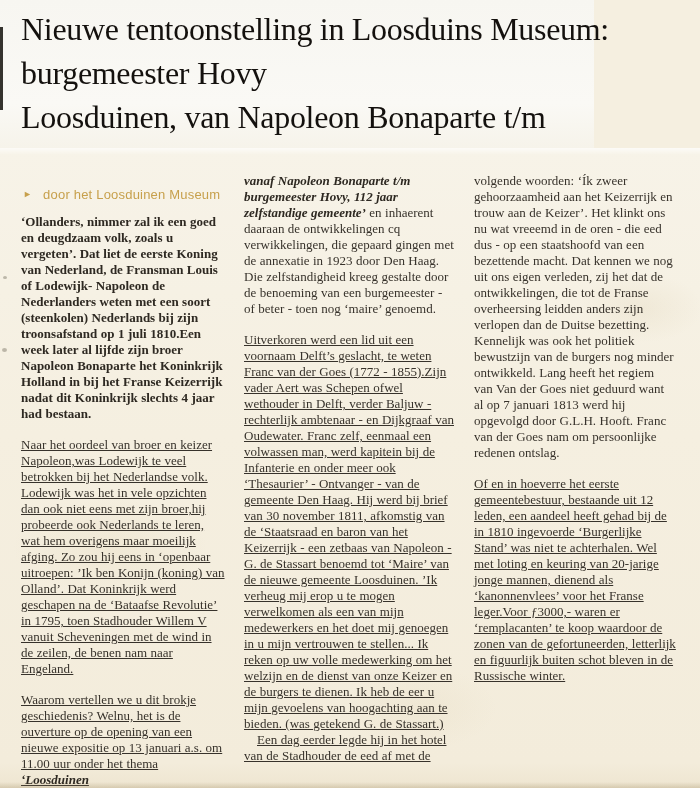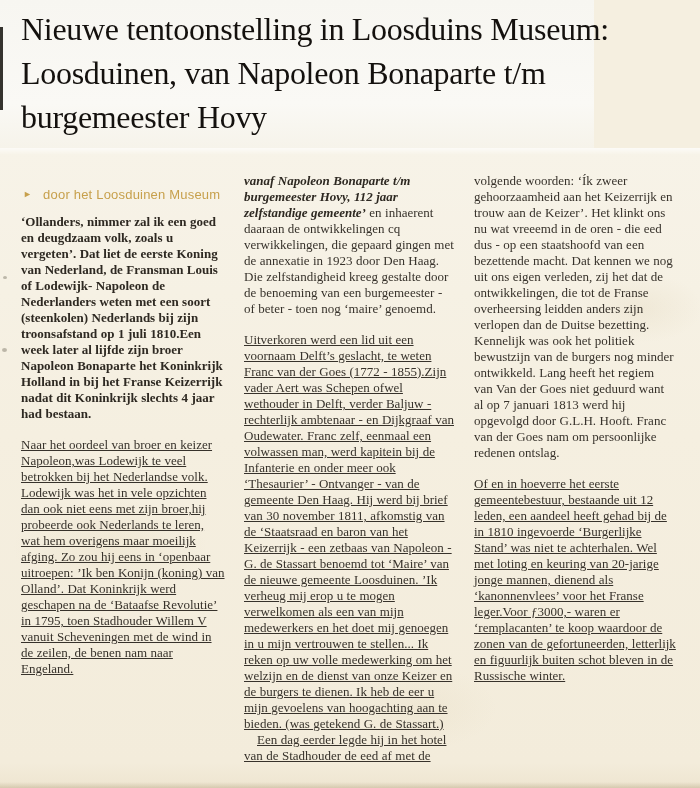--- a/index.html
+++ b/index.html
@@ -74,38 +74,39 @@
 </style>
 </head>
 <body>
 
 <div class="page">
 
   <header class="title-area">
     <span class="scan-edge-mark"></span>
     <h1 style="margin:0; font-weight:normal;">
       <div class="title-line">Nieuwe tentoonstelling in Loosduins Museum:</div>
+      <div class="title-line">burgemeester Hovy</div>
       <div class="title-line">Loosduinen, van Napoleon Bonaparte t/m</div>
-      <div class="title-line">burgemeester Hovy</div>
     </h1>
   </header>
 
   <div class="body-area">
     <span class="speck s1"></span>
     <span class="speck s2"></span>
 
     <div class="columns" id="columns">
 
     <div class="col">
           <div class="byline">
             <span class="byline-arrow">►</span>
             <span>door het Loosduinen Museum</span>
           </div>
           <p class="para"><span class="seg-b">‘Ollanders, nimmer zal ik een goed en deugdzaam volk, zoals u vergeten’. Dat liet de eerste Koning van Nederland, de Fransman Louis of Lodewijk- Napoleon de Nederlanders weten met een soort (steenkolen) Nederlands bij zijn troonsafstand op 1 juli 1810.Een week later al lijfde zijn broer Napoleon Bonaparte het Koninkrijk Holland in bij het Franse Keizerrijk nadat dit Koninkrijk slechts 4 jaar had bestaan.</span></p>
           <p class="para"><span class="seg-r">Naar het oordeel van broer en keizer Napoleon,was Lodewijk te veel betrokken bij het Nederlandse volk. Lodewijk was het in vele opzichten dan ook niet eens met zijn broer,hij probeerde ook Nederlands te leren, wat hem overigens maar moeilijk afging. Zo zou hij eens in ‘openbaar uitroepen: ’Ik ben Konijn (koning) van Olland’. Dat Koninkrijk werd geschapen na de ‘Bataafse Revolutie’ in 1795, toen Stadhouder Willem V vanuit Scheveningen met de wind in de zeilen, de benen nam naar Engeland.</span></p>
+          <p class="para"><span class="seg-r">Waarom vertellen we u dit brokje geschiedenis? Welnu, het is de ouverture op de opening van een nieuwe expositie op 13 januari a.s. om 11.00 uur onder het thema </span><span class="seg-bi">‘Loosduinen</span></p>
         </div>
         <div class="col">
           <p class="para"><span class="seg-bi">vanaf Napoleon Bonaparte t/m burgemeester Hovy, 112 jaar zelfstandige gemeente’</span><span class="seg-r"> en inhaerent daaraan de ontwikkelingen cq verwikkelingen, die gepaard gingen met de annexatie in 1923 door Den Haag. Die zelfstandigheid kreeg gestalte door de benoeming van een burgemeester - of beter - toen nog ‘maire’ genoemd.</span></p>
           <p class="para"><span class="seg-r">Uitverkoren werd een lid uit een voornaam Delft’s geslacht, te weten Franc van der Goes (1772 - 1855).Zijn vader Aert was Schepen ofwel wethouder in Delft, verder Baljuw - rechterlijk ambtenaar - en Dijkgraaf van Oudewater. Franc zelf, eenmaal een volwassen man, werd kapitein bij de Infanterie en onder meer ook ‘Thesaurier’ - Ontvanger - van de gemeente Den Haag. Hij werd bij brief van 30 november 1811, afkomstig van de ‘Staatsraad en baron van het Keizerrijk - een zetbaas van Napoleon - G. de Stassart benoemd tot ‘Maire’ van de nieuwe gemeente Loosduinen. ’Ik verheug mij erop u te mogen verwelkomen als een van mijn medewerkers en het doet mij genoegen in u mijn vertrouwen te stellen... Ik reken op uw volle medewerking om het welzijn en de dienst van onze Keizer en de burgers te dienen. Ik heb de eer u mijn gevoelens van hoogachting aan te bieden. (was getekend G. de Stassart.)</span></p>
           <p class="para indent"><span class="seg-r">Een dag eerder legde hij in het hotel van de Stadhouder de eed af met de</span></p>
         </div>
         <div class="col">
           <p class="para"><span class="seg-r">volgende woorden: ‘Ík zweer gehoorzaamheid aan het Keizerrijk en trouw aan de Keizer’.  Het klinkt ons nu wat vreeemd in de oren - die eed dus - op een staatshoofd van een bezettende macht. Dat kennen we nog uit ons eigen verleden, zij het dat de ontwikkelingen, die tot de Franse overheersing leidden anders zijn verlopen dan de Duitse bezetting. Kennelijk was ook het politiek bewustzijn van de burgers nog minder ontwikkeld. Lang heeft het regiem van Van der Goes niet geduurd want al op 7 januari 1813 werd hij opgevolgd door G.L.H. Hooft. Franc van der Goes nam om persoonlijke redenen ontslag.</span></p>
           <p class="para"><span class="seg-r">Of en in hoeverre het eerste gemeentebestuur, bestaande uit 12 leden, een aandeel heeft gehad bij de in 1810 ingevoerde ‘Burgerlijke Stand’ was niet te achterhalen. Wel met loting en keuring van 20-jarige jonge mannen, dienend als ‘kanonnenvlees’ voor het Franse leger.Voor ƒ3000,- waren er ‘remplacanten’ te koop waardoor de zonen van de gefortuneerden, letterlijk en figuurlijk buiten schot bleven in de Russische winter.</span></p>
         </div>

